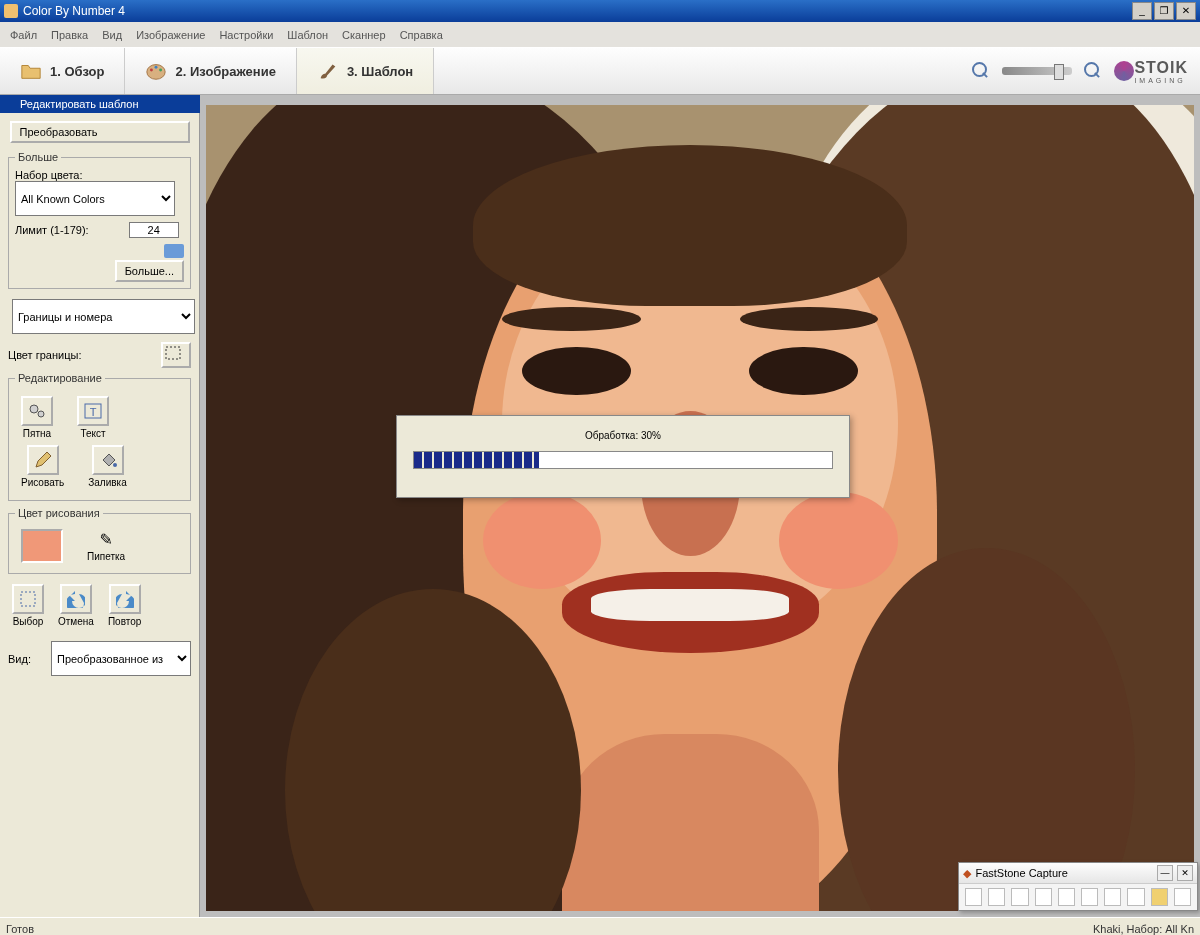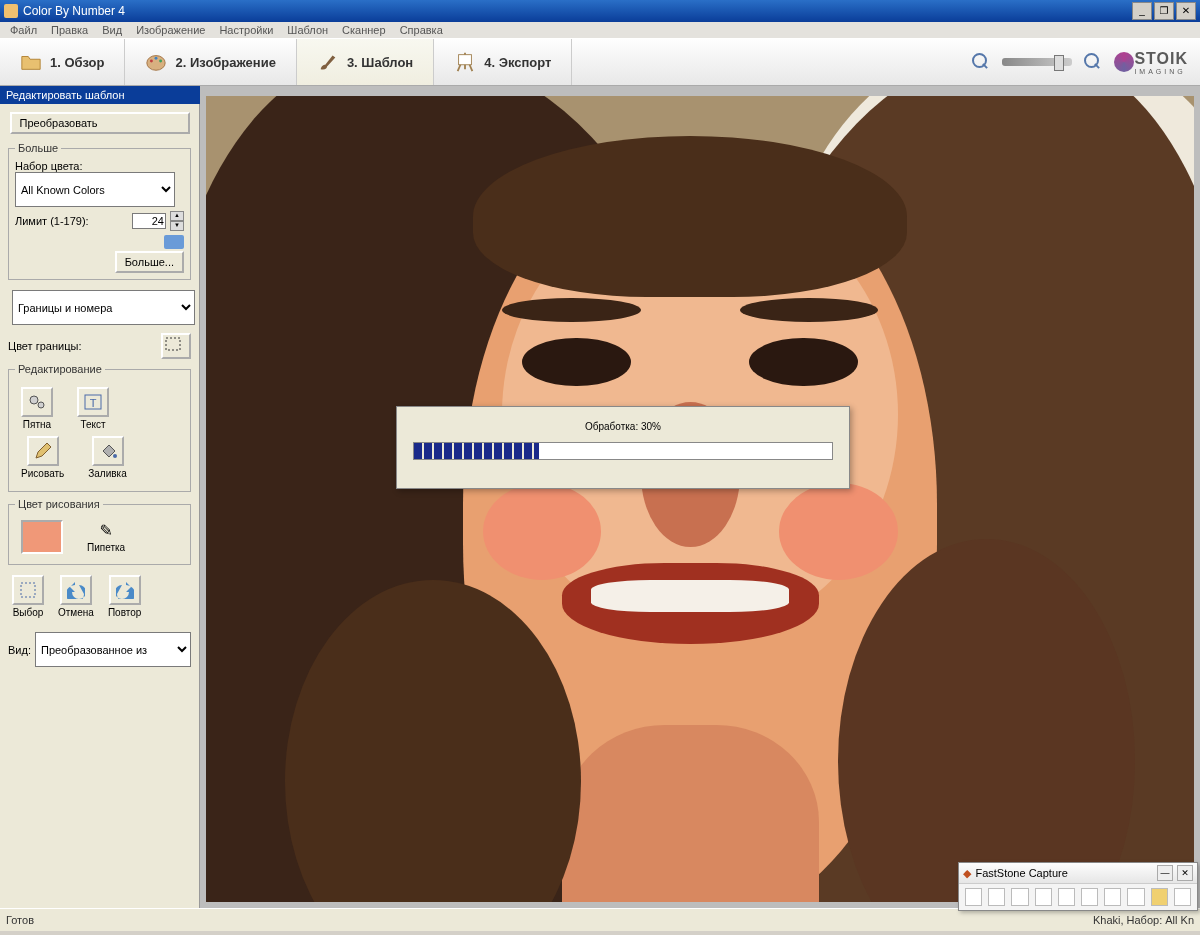--- a/index.html
+++ b/index.html
@@ -1,45 +1,45 @@
 <!DOCTYPE html>
 <html><head>
 <meta charset="utf-8">
 <style>
 html,body{margin:0;padding:0;width:1200px;height:935px;font-family:Tahoma,Arial,sans-serif;font-size:11px;background:#d4d0c8;overflow:hidden;color:#000}
 .titlebar{height:22px;background:linear-gradient(#2a6fc7,#0a3d99);color:#fff;display:flex;align-items:center;padding:0 4px;font-size:12px}
 .titlebar .ticon{width:14px;height:14px;background:#f0c070;margin-right:5px;border-radius:2px}
 .titlebar .spacer{flex:1}
 .winbtn{width:18px;height:16px;background:#d4d0c8;border:1px solid #888;margin-left:2px;display:flex;align-items:center;justify-content:center;font-size:10px;line-height:1;cursor:pointer;color:#000}
-.menubar{height:16px;background:#e4e2dd;display:flex;align-items:center;padding:0 4px;gap:2px;color:#555}
+.menubar{height:25px;background:#e4e2dd;display:flex;align-items:center;padding:0 4px;gap:2px;color:#555}
 .menubar span{padding:2px 6px;cursor:pointer}
 .steps{height:46px;background:linear-gradient(#fefefe,#e8e8e8);border-top:1px solid #fff;border-bottom:1px solid #aaa;display:flex;align-items:center}
 .step{display:flex;align-items:center;gap:8px;padding:0 20px;height:100%;border-right:1px solid #ccc;cursor:pointer;font-size:13px;font-weight:bold;color:#333}
 .step.active{background:linear-gradient(#f8f8f0,#f0eee0)}
 .step .sicn{width:22px;height:22px}
 .steps .rtools{margin-left:auto;display:flex;align-items:center;gap:12px;padding-right:12px}
 .zoom-slider{width:70px;height:8px;background:linear-gradient(90deg,#888,#ccc);border-radius:3px;position:relative}
 .zoom-slider::after{content:"";position:absolute;right:8px;top:-3px;width:8px;height:14px;background:#ddd;border:1px solid #777}
 .logo{font-weight:bold;font-size:16px;color:#5a5a5a;letter-spacing:1px;display:flex;align-items:center;gap:0}
 .logo .swirl{width:20px;height:20px;border-radius:50%;background:conic-gradient(#b04090,#7060a0,#b04090)}
 .logo small{display:block;font-size:7px;letter-spacing:3px;font-weight:normal}
 .workspace{display:flex;height:822px}
 .sidewrap{width:200px;display:flex;flex-direction:column}
-.sidehdr{background:#0a3d99;color:#fff;padding:3px 6px;font-size:11px}
+.sidehdr{background:#0a3d99;color:#fff;padding:3px 20px;font-size:11px}
 .sidebar{flex:1;background:#ece9d8;border-right:1px solid #999;padding:8px;box-sizing:border-box;overflow:hidden}
 .btn3d{background:#ece9d8;border:2px outset #fff;padding:3px 8px;cursor:pointer;text-align:left;font-size:11px}
 .btn3d.wide{display:block;width:160px;margin:0 auto 8px}
 fieldset{border:1px solid #aaa;margin:0 0 6px;padding:6px}
 legend{font-size:11px;color:#333;padding:0 3px}
-.row{display:flex;align-items:center;gap:4px;margin:4px 0}
+.row{display:flex;align-items:center;gap:20px;margin:4px 0}
 .lbl{flex:0 0 auto}
 select,input[type=text]{border:1px solid #7a7a7a;background:#fff;font-size:11px;padding:1px;box-sizing:border-box}
 select{height:35px}
 .sel-colorset{width:160px}
-.limit-input{width:34px;text-align:right}
+.limit-input{width:50px;text-align:center}
 .spin{width:14px;display:flex;flex-direction:column}
 .spin div{height:8px;border:1px solid #888;background:#ddd;font-size:6px;text-align:center;line-height:6px;cursor:pointer}
 .more-row{text-align:right;margin-top:4px}
 .more-row .micn{display:inline-block;width:20px;height:14px;background:#6a9bd8;border-radius:2px;vertical-align:middle}
 .toolgrid{display:flex;gap:24px;margin:6px 0;justify-content:flex-start;padding-left:6px}
 .tool{display:flex;flex-direction:column;align-items:center;gap:2px;cursor:pointer;font-size:10px}
 .tool .ticn{width:28px;height:26px;border:2px outset #fff;background:#ece9d8;display:flex;align-items:center;justify-content:center}
 .swatch{width:38px;height:30px;border:2px inset #fff}
 .hist{display:flex;gap:14px;margin-top:10px;padding-left:4px}
 .canvas-area{flex:1;background:#bdbdbd;position:relative;overflow:hidden}
@@ -98,27 +98,20 @@
         <circle cx="17" cy="11" r="1.6" fill="#40a060"></circle>
       </svg>
     <span>2. Изображение</span>
   </div>
   <div class="step active">
     <svg class="sicn" viewBox="0 0 24 24">
         <path fill="#806040" d="M4 20c1-4 3-5 5-5l8-10 3 2-9 10c0 2-2 4-7 3z"></path>
       </svg>
     <span>3. Шаблон</span>
   </div>
-  <div class="step">
-    <svg class="sicn" viewBox="0 0 24 24">
-        <rect x="5" y="4" width="14" height="11" fill="#fff" stroke="#a08050"></rect>
-        <path stroke="#a08050" stroke-width="2" fill="none" d="M12 2v2M7 15l-3 7M17 15l3 7M12 15v5"></path>
-      </svg>
-    <span>4. Экспорт</span>
-  </div>
   <div class="rtools">
     <div class="mag"></div>
     <div class="zoom-slider"></div>
     <div class="mag"></div>
     <div class="logo">
       <div class="swirl"></div>
       <div><span>STOIK</span><small>IMAGING</small></div>
     </div>
   </div>
 </div>

